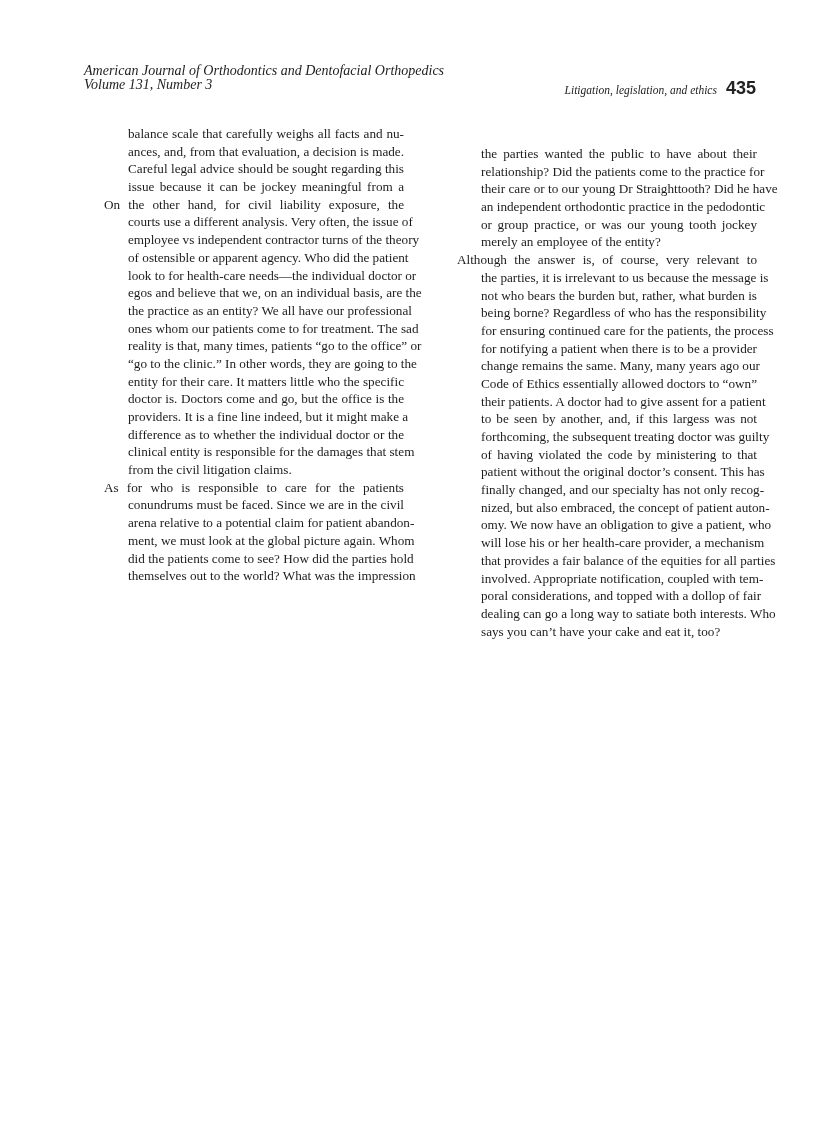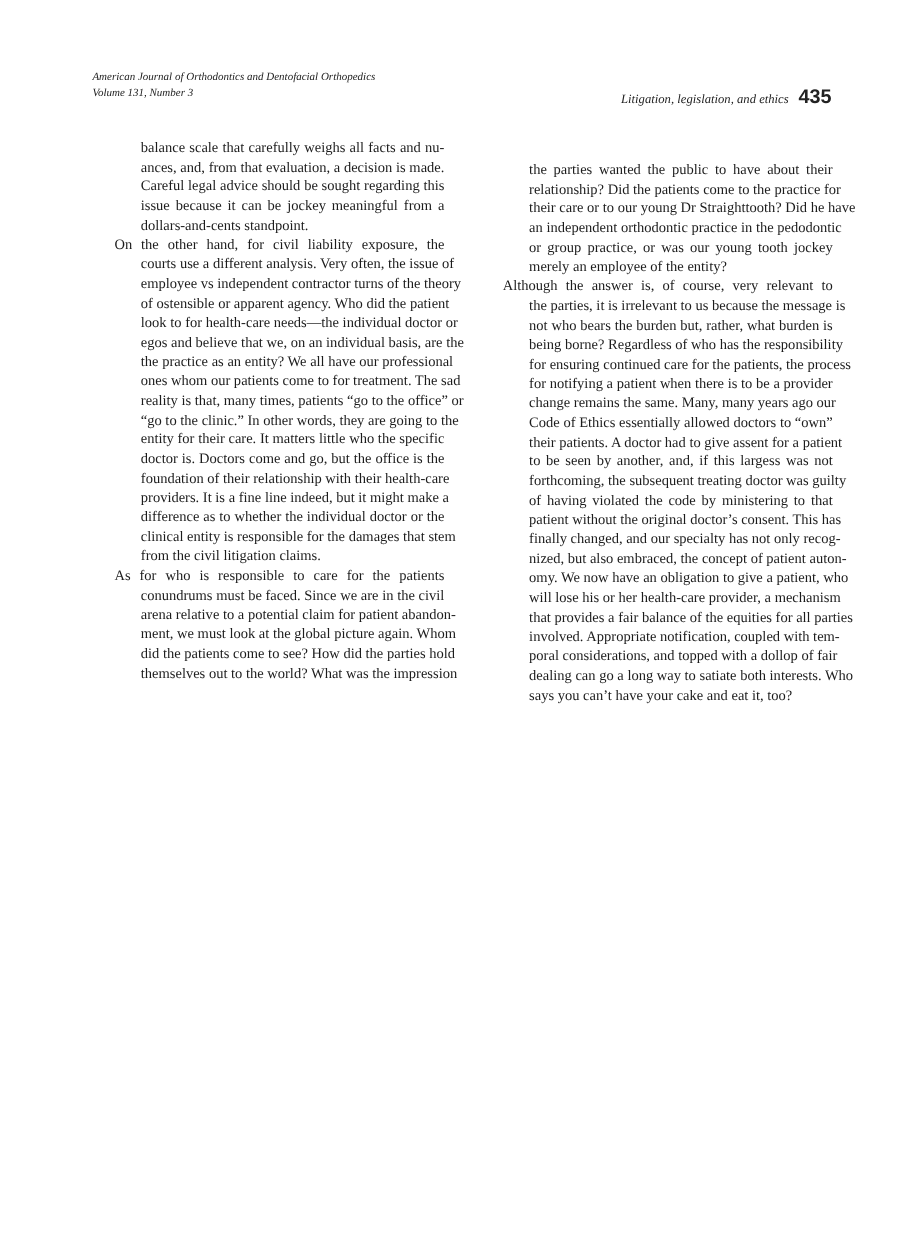--- a/index.html
+++ b/index.html
@@ -1,18 +1,18 @@
 <!DOCTYPE html>
 <html><head>
 <meta charset="utf-8">
 <style>
   html, body { margin: 0; padding: 0; background: #ffffff; }
   body { width: 838px; height: 1122px; position: relative; overflow: hidden; }
   .page { position: absolute; left: 0; top: 0; width: 838px; height: 1122px; background: #fff; color: #1a1a1a; }
-  .header-left { position: absolute; left: 84px; top: 64px; font-family: "Liberation Serif", serif; font-style: italic; font-size: 10px; line-height: 14px; color: #222; }
+  .header-left { position: absolute; left: 84px; top: 64px; font-family: "Liberation Serif", serif; font-style: italic; font-size: 14px; line-height: 14px; color: #222; }
   .header-right { position: absolute; right: 82px; top: 63px; font-family: "Liberation Serif", serif; font-size: 11.5px; color: #222; display: flex; align-items: baseline; margin-top: 15px; }
   .header-right .section { font-style: italic; }
   .header-right .pnum { font-family: "Liberation Sans", sans-serif; font-weight: bold; font-size: 18px; margin-left: 9px; text-align: right; }
   .col { position: absolute; top: 125px; width: 320px; font-family: "Liberation Serif", serif; font-size: 13.2px; line-height: 17.7px; color: #1c1c1c; }
   .col.left { left: 84px; }
   .col.right { left: 437px; margin-top: 20px; }
   .line { display: block; height: 17.7px; white-space: nowrap; text-align: justify; text-align-last: justify; overflow: visible; padding-left: 44px; }
   .line.last { text-align-last: left; }
   .line.indent { padding-left: 20px; }
 </style>
@@ -27,34 +27,32 @@
   <div class="header-right">
     <span class="section">Litigation, legislation, and ethics</span>
     <span class="pnum">435</span>
   </div>
 
   <div class="col left" id="col-left">
       <span class="line">balance scale that carefully weighs all facts and nu-</span>
       <span class="line">ances, and, from that evaluation, a decision is made.</span>
       <span class="line">Careful legal advice should be sought regarding this</span>
       <span class="line">issue because it can be jockey meaningful from a</span>
-      <span class="line last">dollars-and-cents standpoint.</span>
       <span class="line indent">On the other hand, for civil liability exposure, the</span>
       <span class="line">courts use a different analysis. Very often, the issue of</span>
       <span class="line">employee vs independent contractor turns of the theory</span>
       <span class="line">of ostensible or apparent agency. Who did the patient</span>
       <span class="line">look to for health-care needs—the individual doctor or</span>
       <span class="line">egos and believe that we, on an individual basis, are the</span>
       <span class="line">the practice as an entity? We all have our professional</span>
       <span class="line">ones whom our patients come to for treatment. The sad</span>
       <span class="line">reality is that, many times, patients “go to the office” or</span>
       <span class="line">“go to the clinic.” In other words, they are going to the</span>
       <span class="line">entity for their care. It matters little who the specific</span>
       <span class="line">doctor is. Doctors come and go, but the office is the</span>
-      <span class="line">foundation of their relationship with their health-care</span>
       <span class="line">providers. It is a fine line indeed, but it might make a</span>
       <span class="line">difference as to whether the individual doctor or the</span>
       <span class="line">clinical entity is responsible for the damages that stem</span>
       <span class="line last">from the civil litigation claims.</span>
       <span class="line indent">As for who is responsible to care for the patients</span>
       <span class="line">conundrums must be faced. Since we are in the civil</span>
       <span class="line">arena relative to a potential claim for patient abandon-</span>
       <span class="line">ment, we must look at the global picture again. Whom</span>
       <span class="line">did the patients come to see? How did the parties hold</span>
       <span class="line">themselves out to the world? What was the impression</span>

